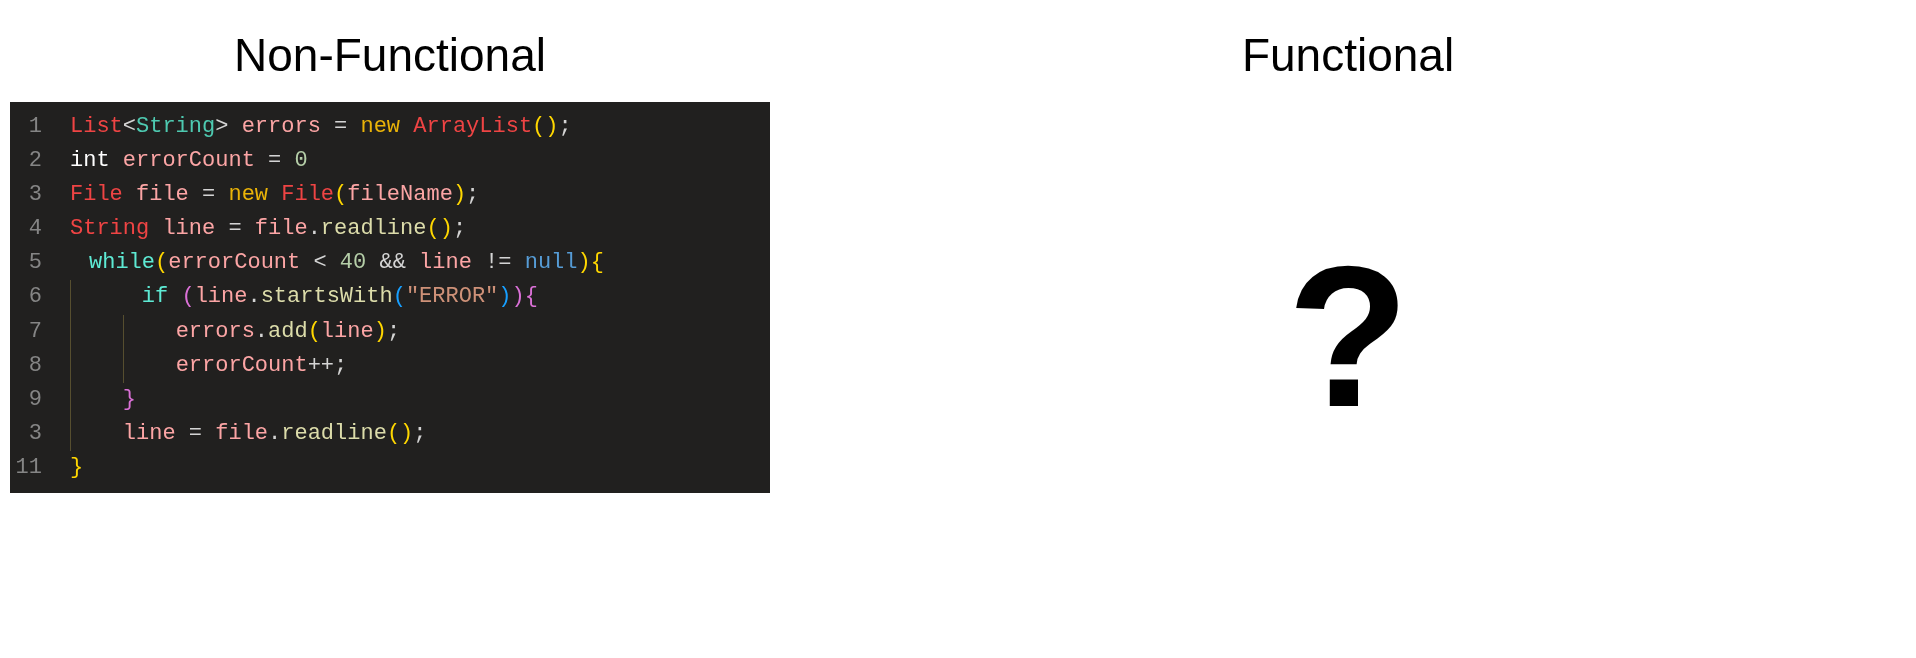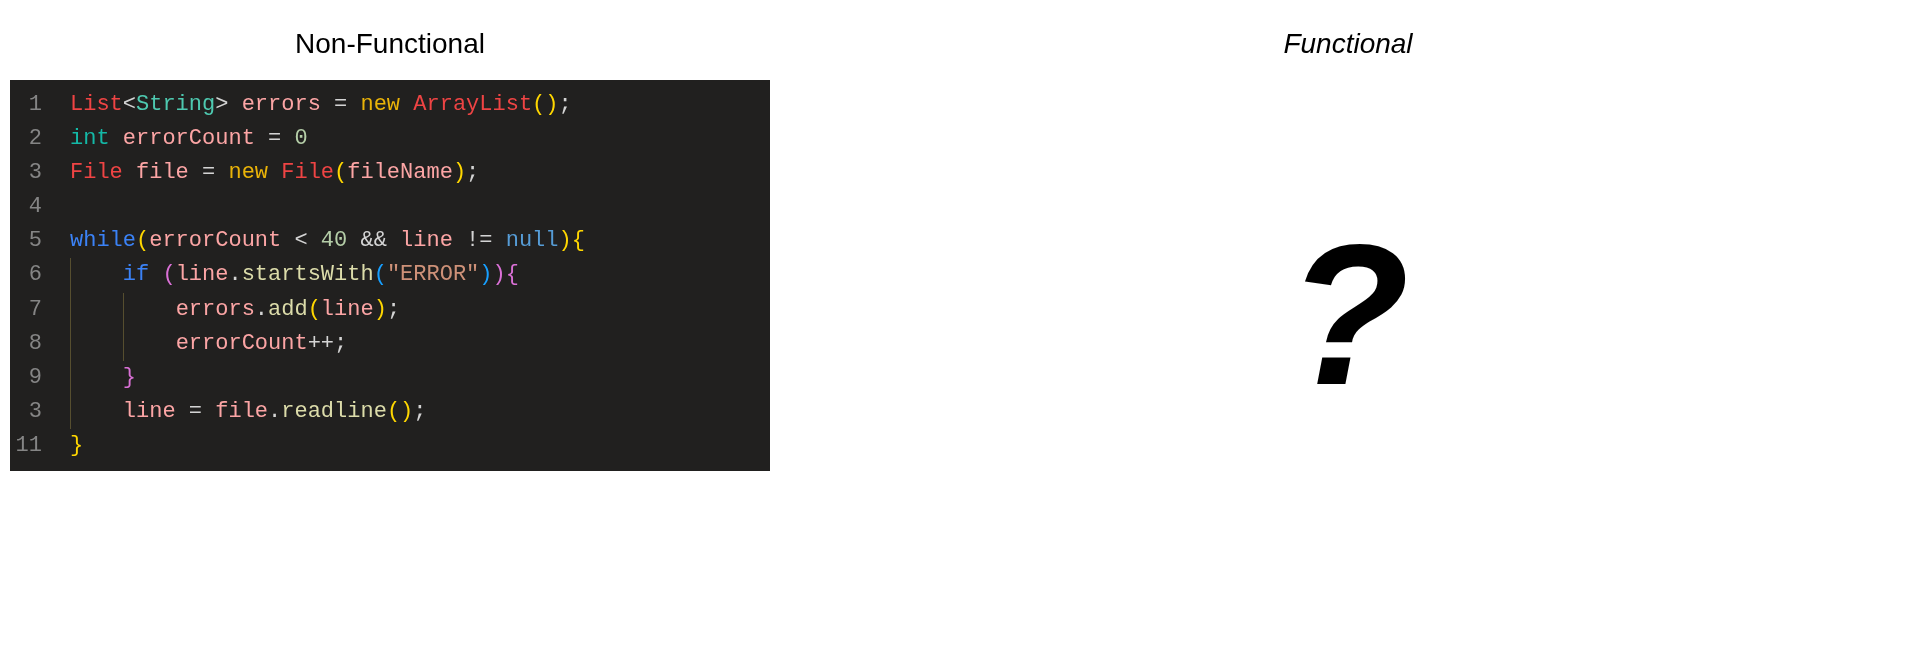--- a/index.html
+++ b/index.html
@@ -19,24 +19,23 @@
       display: flex;
       flex-direction: column;
       align-items: center;
       flex: 1;
     }
     .panel-left {
       flex: 0 0 780px;
     }
     .panel-right {
       flex: 1;
-      font-style: italic;
     }
     .title {
-      font-size: 28px;
+      font-size: 46px;
       font-weight: 400;
       color: #000;
       margin-bottom: 20px;
       padding-top: 8px;
     }
     .code-editor {
       background: #21201f;
       width: 760px;
       padding: 8px 0;
       font-family: "SF Mono", Menlo, Monaco, Consolas, "Courier New", monospace;
@@ -63,22 +62,22 @@
     .indent-guide {
       position: absolute;
       width: 1px;
       top: 0;
       bottom: 0;
       background: #7a6e3a;
       opacity: 0.6;
     }
     .t-type { color: #ef4444; }
     .t-generic { color: #4ec9b0; }
-    .t-keyword { color: #14b8a6; }
-    .t-keyword2 { color: #3b82f6; }
+    .t-keyword { color: #ffffff; }
+    .t-keyword2 { color: #5eead4; margin-left: 19px; }
     .t-var { color: #fca5a5; }
     .t-func { color: #dcdcaa; }
     .t-num { color: #b5cea8; }
     .t-str { color: #ce9178; }
     .t-op { color: #d4d4d4; }
     .t-punc { color: #d4d4d4; }
     .t-null { color: #569cd6; }
     .t-new { color: #eab308; }
     .t-bracket1 { color: #ffd700; }
     .t-bracket2 { color: #da70d6; }
@@ -105,20 +104,21 @@
       <div class="code-line">
         <span class="line-number">2</span>
         <span class="code-content"><span class="t-keyword">int</span><span class="t-op"> </span><span class="t-var">errorCount</span><span class="t-op"> = </span><span class="t-num">0</span></span>
       </div>
       <div class="code-line">
         <span class="line-number">3</span>
         <span class="code-content"><span class="t-type">File</span><span class="t-op"> </span><span class="t-var">file</span><span class="t-op"> = </span><span class="t-new">new</span><span class="t-op"> </span><span class="t-type">File</span><span class="t-bracket1">(</span><span class="t-var">fileName</span><span class="t-bracket1">)</span><span class="t-punc">;</span></span>
       </div>
       <div class="code-line">
         <span class="line-number">4</span>
+        <span class="code-content"><span class="t-type">String</span><span class="t-op"> </span><span class="t-var">line</span><span class="t-op"> = </span><span class="t-var">file</span><span class="t-punc">.</span><span class="t-func">readline</span><span class="t-bracket1">()</span><span class="t-punc">;</span></span>
       </div>
       <div class="code-line">
         <span class="line-number">5</span>
         <span class="code-content"><span class="t-keyword2">while</span><span class="t-bracket1">(</span><span class="t-var">errorCount</span><span class="t-op"> &lt; </span><span class="t-num">40</span><span class="t-op"> &amp;&amp; </span><span class="t-var">line</span><span class="t-op"> != </span><span class="t-null">null</span><span class="t-bracket1">)</span><span class="t-bracket1">{</span></span>
       </div>
       <div class="code-line">
         <span class="line-number">6</span>
         <span class="code-content"><span class="indent-guide" style="left: 0px;"></span><span class="t-op">    </span><span class="t-keyword2">if</span><span class="t-op"> </span><span class="t-bracket2">(</span><span class="t-var">line</span><span class="t-punc">.</span><span class="t-func">startsWith</span><span class="t-bracket3">(</span><span class="t-str">"ERROR"</span><span class="t-bracket3">)</span><span class="t-bracket2">)</span><span class="t-bracket2">{</span></span>
       </div>
       <div class="code-line">

